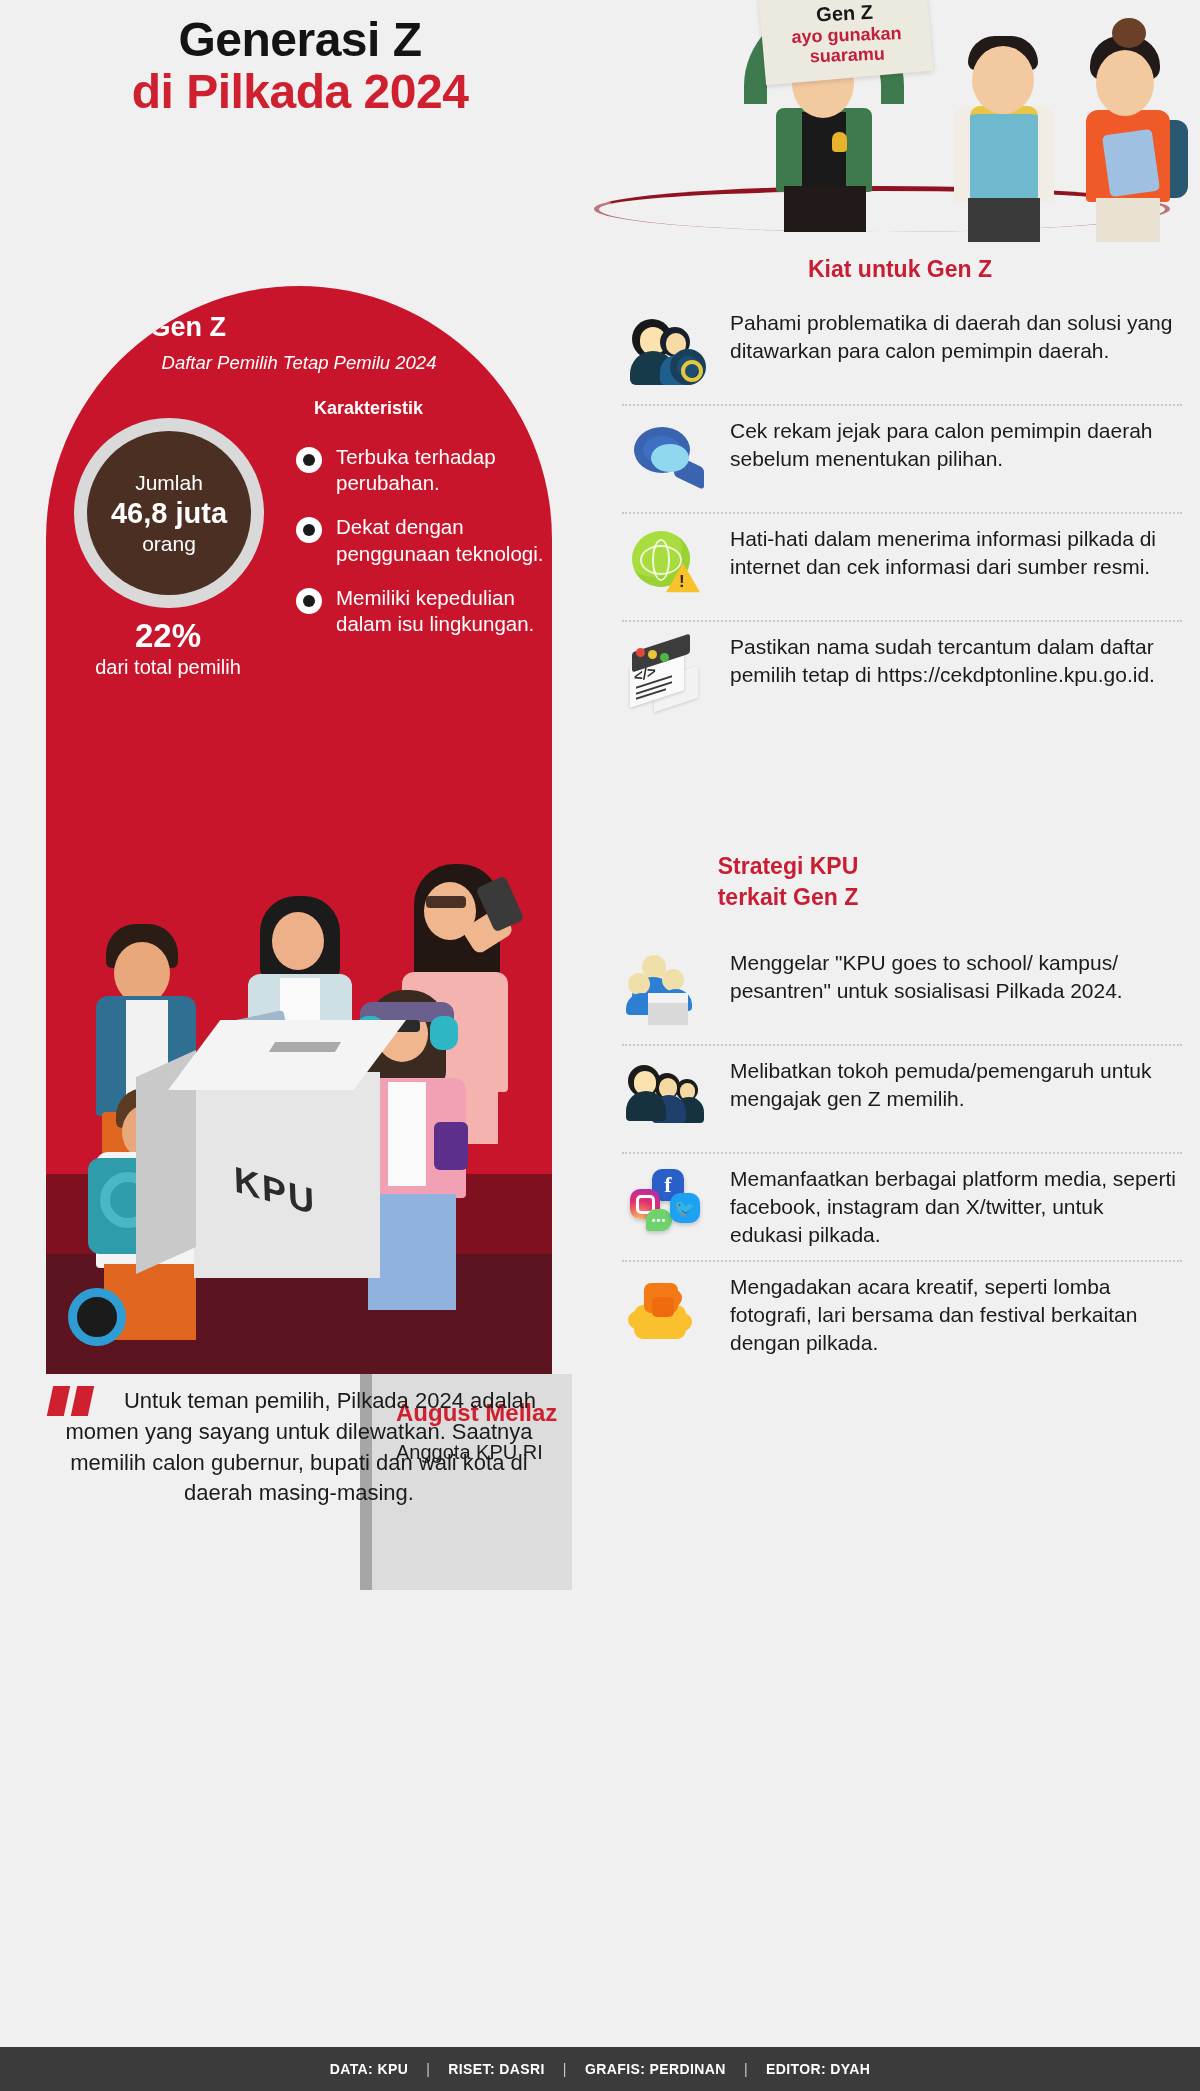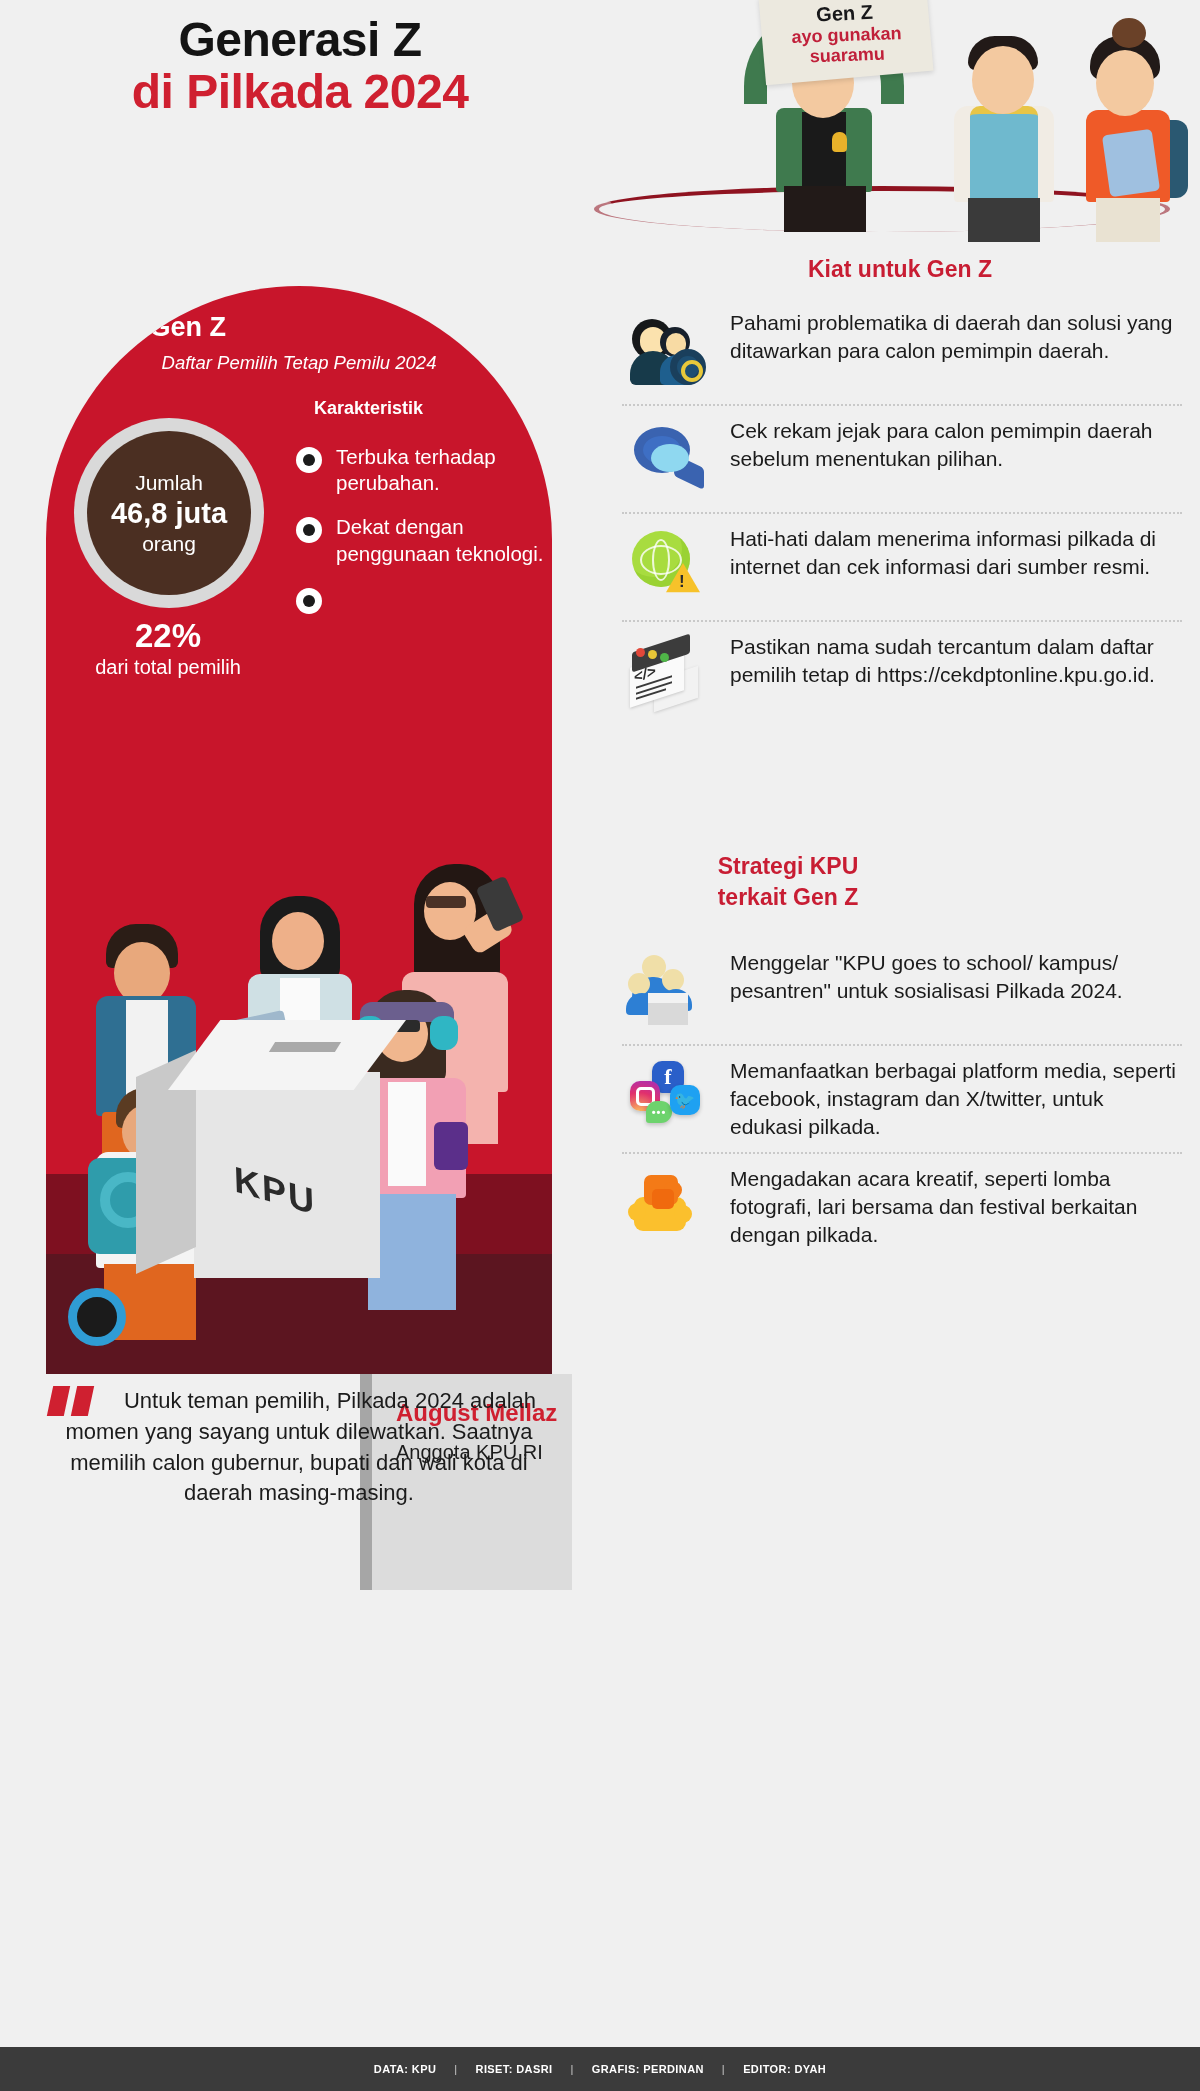--- a/index.html
+++ b/index.html
@@ -237,21 +237,21 @@
   }
   .attrib-divider { position:absolute; left:360px; top:1374px; width:12px; height:216px; background:#a6a6a6; }
   .attrib-name { color:#cf2030; font-size:24px; font-weight:bold; line-height:1.22; }
   .attrib-role { color:#1b1b1b; font-size:20px; line-height:1.35; margin-top:12px; }
 
   
   .footer {
     position:absolute; left:0; bottom:0; width:1200px; height:44px; background:#3b3b3b;
     display:flex; align-items:center; justify-content:center; gap:0px;
   }
-  .footer span { color:#fff; font-size:11px; font-weight:bold; letter-spacing:.4px; }
+  .footer span { color:#fff; font-size:14px; font-weight:bold; letter-spacing:.4px; }
   .footer .sep { color:#c9c9c9; padding:0 18px; font-weight:normal; }
 </style>
 </head>
 <body>
 
 <div class="page">
 
   <div class="header">
     <div class="title-block">
       <div class="title-line1">Generasi Z</div>
@@ -321,20 +321,21 @@
       <div class="karak-item">
         <div class="bullet"></div>
         <div class="karak-text">Terbuka terhadap perubahan.</div>
       </div>
       <div class="karak-item">
         <div class="bullet"></div>
         <div class="karak-text">Dekat dengan penggunaan teknologi.</div>
       </div>
       <div class="karak-item">
         <div class="bullet"></div>
+        <div class="karak-text">Memiliki kepedulian dalam isu lingkungan.</div>
       </div>
     </div>
 
     <div class="panel-illus">
       <div class="pi-floor"></div>
       <div class="pi-floor2"></div>
 
       <div class="person" style="left:42px; bottom:150px; width:120px; height:300px;">
         <div class="pz-rect" style="left:18px; top:0; width:72px; height:44px; background:#2b1d16; border-radius:30px 30px 6px 6px;"></div>
         <div class="pz-head" style="left:26px; top:18px; width:56px; height:62px; background:#e8a87c;"></div>
@@ -484,20 +485,36 @@
                 <div class="h2"></div>
                 <div class="b2"></div>
               <div class="h3"></div>
                 <div class="b3"></div>
                 <div class="box"></div>
             </div>
           </div>
           <div class="tip-text">Menggelar "KPU goes to school/ kampus/ pesantren" untuk sosialisasi Pilkada 2024.</div>
         </div>
 
+        <div class="tip">
+          <div class="tip-icon">
+            <div class="ico-crowd">
+              <div class="c3"></div>
+                <div class="c3f"></div>
+                <div class="c3b"></div>
+              <div class="c2"></div>
+                <div class="c2f"></div>
+                <div class="c2b"></div>
+              <div class="c1"></div>
+                <div class="c1f"></div>
+                <div class="c1b"></div>
+            </div>
+          </div>
+          <div class="tip-text">Melibatkan tokoh pemuda/pemengaruh untuk mengajak gen Z memilih.</div>
+        </div>
 
         <div class="tip">
           <div class="tip-icon">
             <div class="ico-social">
               <div class="s fb">f</div>
               <div class="s ig"></div>
               <div class="s ch">•••</div>
               <div class="s tw">🐦</div>
             </div>
           </div>

